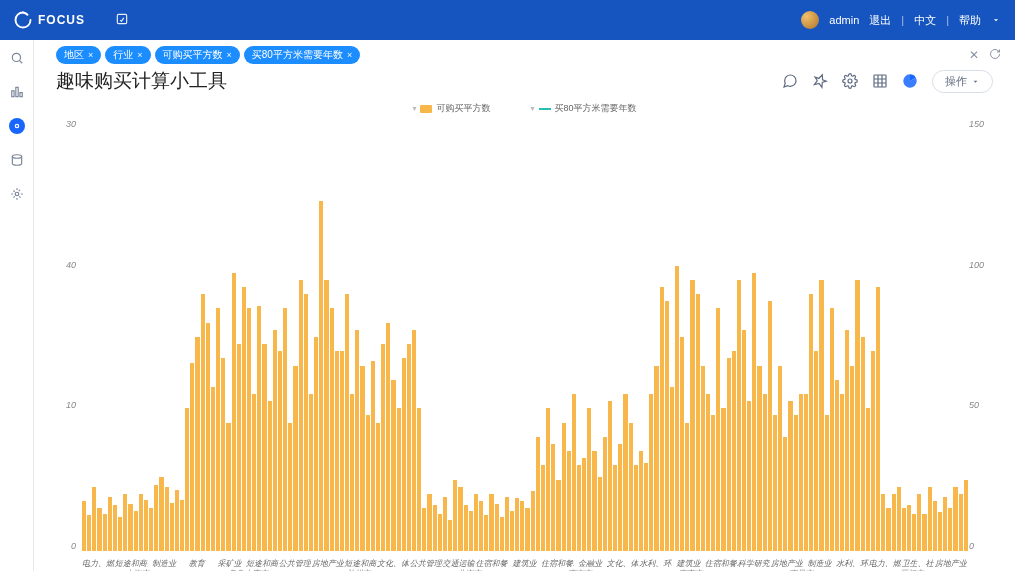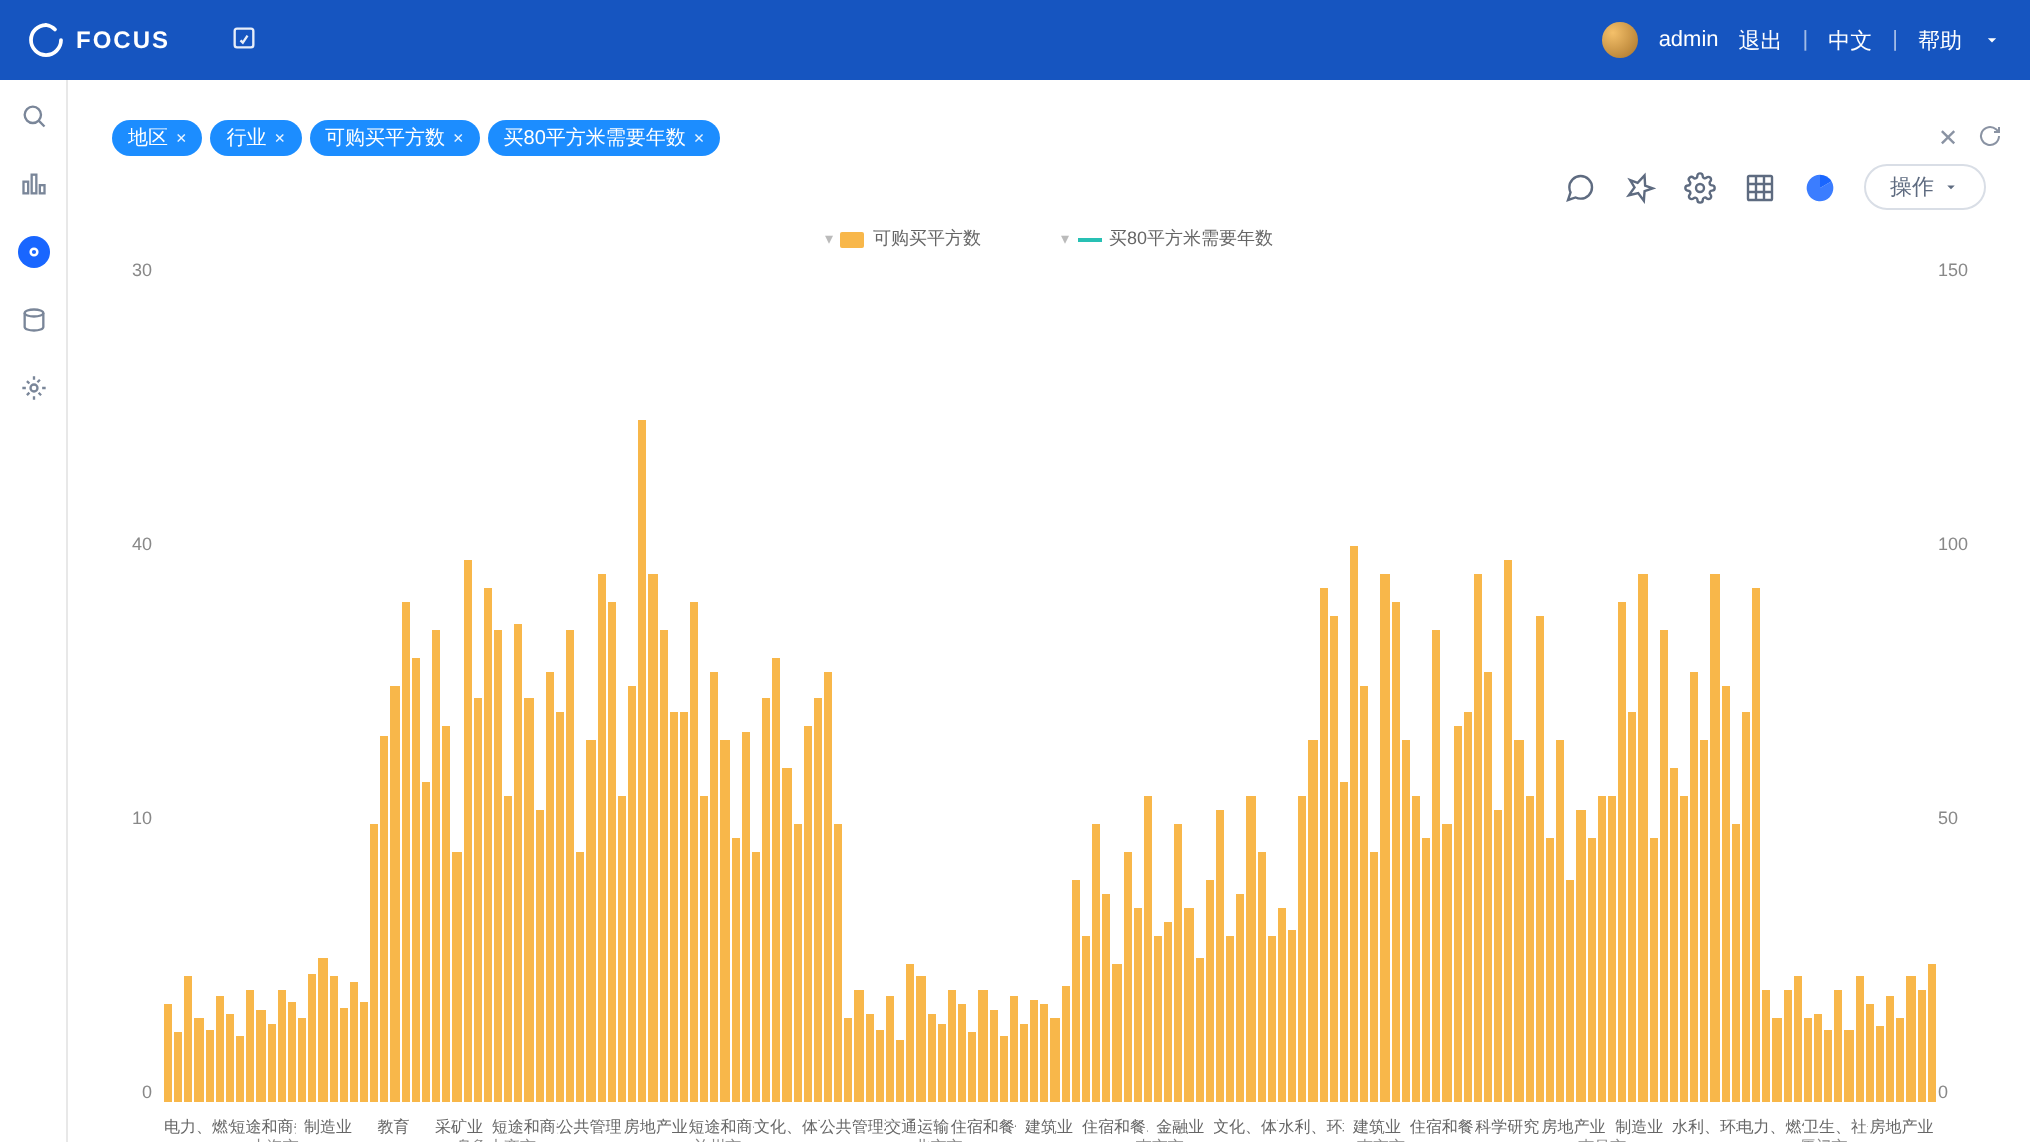--- a/index.html
+++ b/index.html
@@ -79,21 +79,21 @@
   right: 0;
   top: 40px;
   bottom: 0;
   background: #fff;
   display: flex;
   flex-direction: column;
 }
 .query-row {
   display: flex;
   align-items: center;
-  padding: 20px 14px 2px 22px;
+  padding: 6px 14px 2px 22px;
   gap: 6px;
 }
 .chips {
   display: flex;
   gap: 4px;
 }
 .chip {
   background: #1c8dff;
   color: #fff;
   border-radius: 10px;
@@ -165,20 +165,21 @@
   align-items: center;
 }
 .legend-item { display: flex; align-items: center; gap: 4px; }
 .legend-chev { color: #bbb; font-size: 8px; }
 .swatch-bar { width: 12px; height: 8px; background: #f8b74a; border-radius: 1px; }
 .swatch-line { width: 12px; height: 2px; background: #28c0b4; }
 
 .plot {
   position: relative;
   flex: 1;
+  font-style: italic;
 }
 .y-axis-left, .y-axis-right {
   position: absolute;
   top: 0; bottom: 18px;
   width: 24px;
   font-size: 9px;
   color: #888;
   display: flex;
   flex-direction: column;
   justify-content: space-between;
@@ -316,20 +317,21 @@
       <span>✕</span>
       <span>
         <svg width="12" height="12" viewBox="0 0 24 24" fill="none" stroke="currentColor" stroke-width="2">
             <path d="M21 12a9 9 0 1 1-3-6.7L21 8"></path>
             <path d="M21 3v5h-5"></path>
           </svg>
       </span>
     </div>
   </div>
   <div class="title-row">
+    <div class="title-text">趣味购买计算小工具</div>
     <div class="title-spacer"></div>
     <div class="title-icons">
       <div class="icon">
         <svg width="16" height="16" viewBox="0 0 24 24" fill="none" stroke="currentColor" stroke-width="1.8">
             <path d="M21 11.5a8.38 8.38 0 0 1-8.5 8.5 8.5 8.5 0 0 1-3.8-.9L3 21l1.9-5.7A8.38 8.38 0 0 1 4 11.5a8.5 8.5 0 0 1 17 0z"></path>
           </svg>
       </div>
       <div class="icon">
         <svg width="16" height="16" viewBox="0 0 24 24" fill="none" stroke="currentColor" stroke-width="1.8">
             <path d="M12 2l3 7h6l-5 4 2 7-6-4-6 4 2-7-5-4h6z" transform="rotate(20 12 12)"></path>

